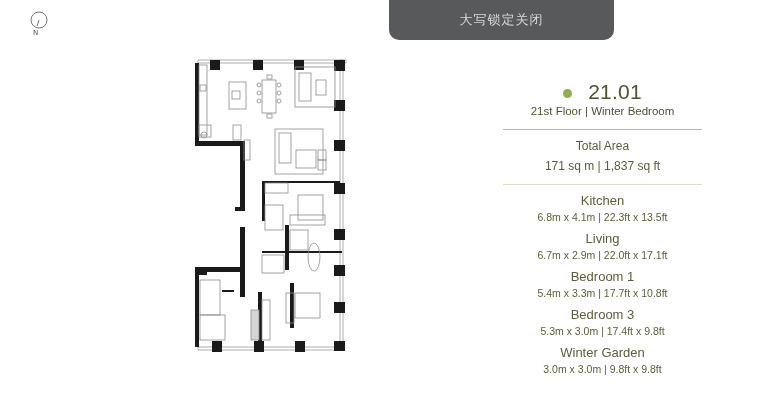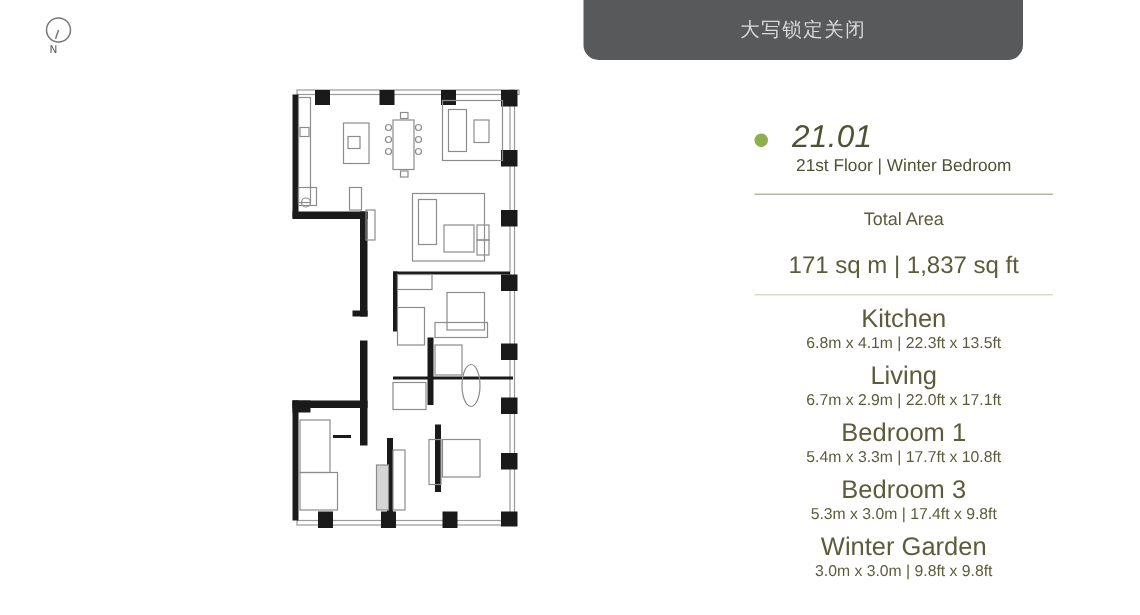--- a/index.html
+++ b/index.html
@@ -3,42 +3,42 @@
 <meta charset="utf-8">
 <style>
   html, body { margin: 0; padding: 0; }
   body {
     width: 760px; height: 410px; overflow: hidden;
     background: #ffffff; position: relative;
     font-family: "Liberation Sans", "DejaVu Sans", sans-serif;
   }
   .compass { position: absolute; left: 28px; top: 10px; width: 22px; height: 26px; }
   .toast {
-    position: absolute; left: 389px; top: 0; width: 293px; height: 40px;
+    position: absolute; left: 389px; top: 0; width: 225px; height: 40px;
     background: #58595b; border-radius: 0 0 10px 10px;
     color: #d9d9d9; font-family: "DejaVu Sans", sans-serif; font-size: 13px;
     display: flex; align-items: center; justify-content: center; letter-spacing: 1px;
   }
   .plan { position: absolute; left: 190px; top: 55px; width: 170px; height: 305px; }
   .info {
     position: absolute; left: 503px; top: 80px; width: 199px;
     text-align: center; color: #6b6b3f;
   }
-  .unit { display: flex; align-items: center; gap: 16px; height: 24px; font-style: italic; }
+  .unit { display: flex; align-items: center; justify-content: center; gap: 16px; height: 24px; }
   .dot { width: 9px; height: 9px; border-radius: 50%; background: #8fae4e; display: inline-block; margin-top: 2px; }
   .unit-num { font-size: 21px; color: #4e5233; letter-spacing: 0.2px; }
   .subtitle { font-size: 11.5px; color: #4e5233; margin-top: 0; line-height: 14px; }
   .divider { height: 1px; background: #b6b89e; margin: 11px 0 0 0; }
   .divider.light { background: #dcdccb; }
   .block { margin-top: 9px; }
   .block-title { font-size: 12px; color: #5c5c3a; line-height: 14px; }
-  .block-val { font-size: 16px; color: #5c5c3a; line-height: 14px; margin-top: 18px; }
+  .block-val { font-size: 12px; color: #5c5c3a; line-height: 14px; margin-top: 6px; }
   .rooms { margin-top: 7px; }
   .room { height: 38px; }
-  .room .name { font-size: 17px; color: #5c5c3a; line-height: 14px; padding-top: 2px; text-align: center; }
+  .room .name { font-size: 13px; color: #5c5c3a; line-height: 14px; padding-top: 2px; text-align: center; }
   .room .dims { font-size: 10.5px; color: #5c5c3a; line-height: 14px; margin-top: 2px; }
 </style>
 </head>
 <body>
 
 <div class="compass">
   <svg width="22" height="26" viewBox="0 0 22 26">
     <circle cx="11" cy="10" r="8" fill="none" stroke="#777" stroke-width="1"></circle>
     <line x1="11" y1="10" x2="9" y2="16" stroke="#777" stroke-width="1"></line>
     <text x="5" y="25" font-size="7" fill="#555" font-family="DejaVu Sans, sans-serif">N</text>

